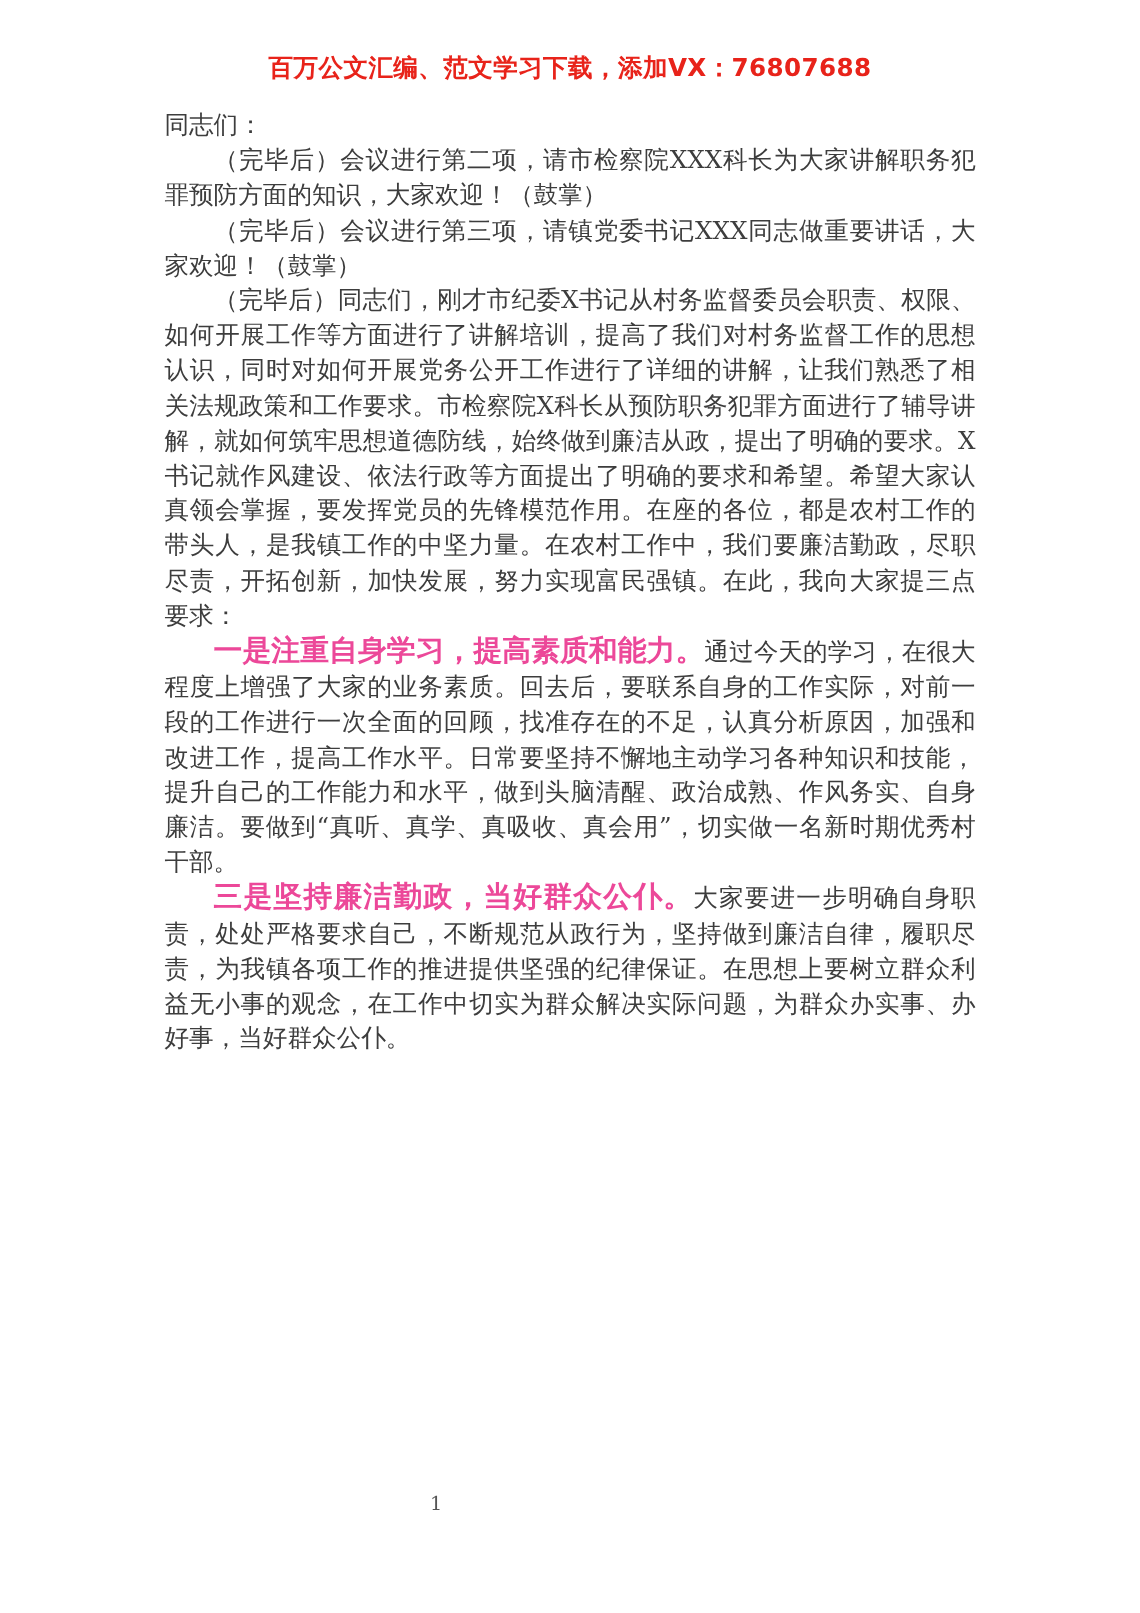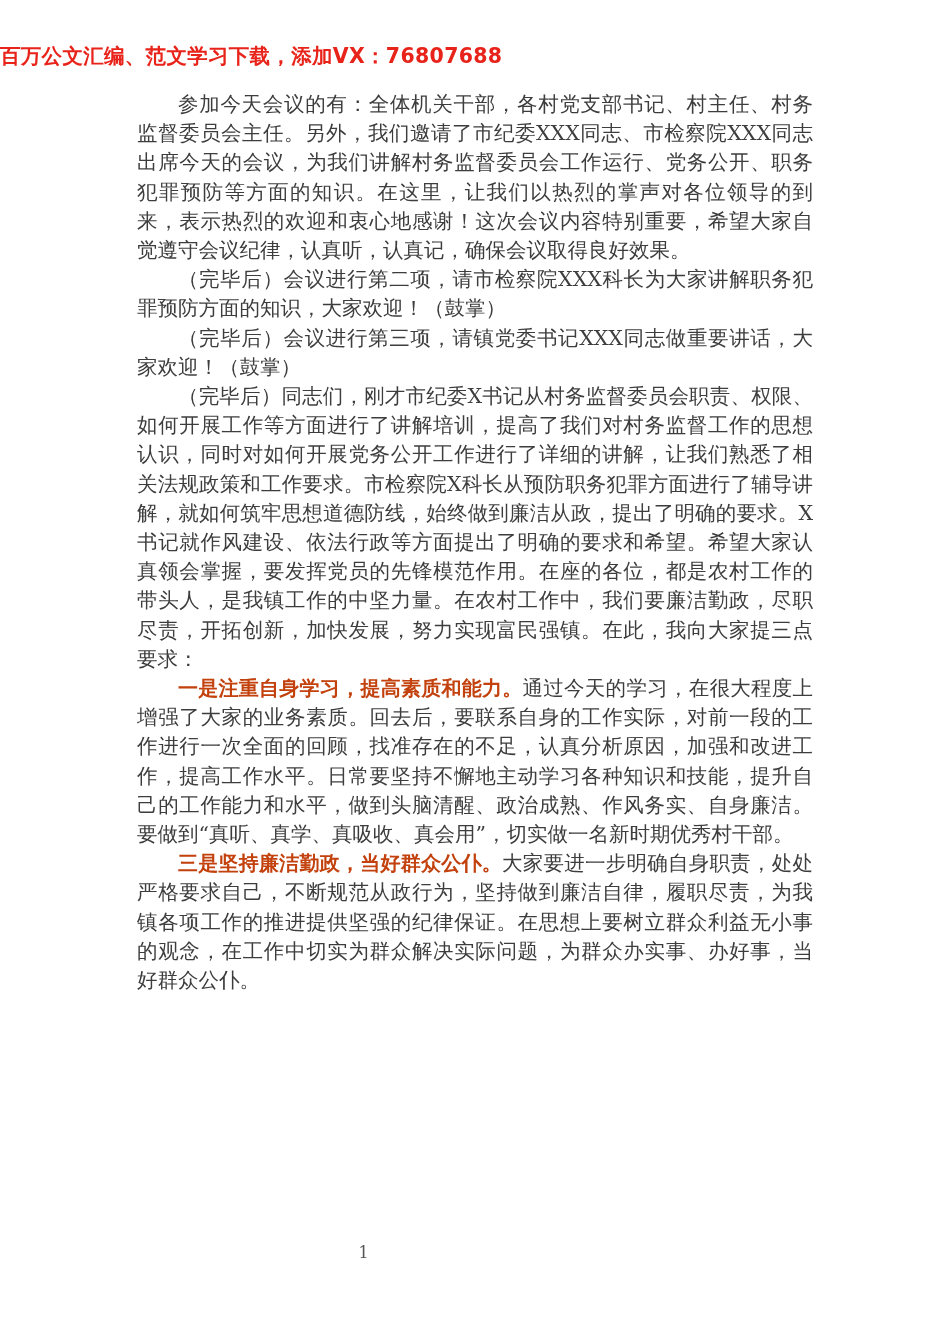--- a/index.html
+++ b/index.html
@@ -16,21 +16,21 @@
     height: 1344px;
     background: #ffffff;
     overflow: hidden;
     box-sizing: border-box;
   }
   .watermark-header {
     position: absolute;
     top: 42px;
     left: 0;
     width: 950px;
-    text-align: left;
+    text-align: center;
     color: #e8231a;
     font-family: "DejaVu Sans", "Liberation Sans", sans-serif;
     font-size: 20.5px;
     font-weight: 600;
     letter-spacing: 0.3px;
     white-space: nowrap;
   }
   .body-area {
     position: absolute;
     left: 137px;
@@ -47,23 +47,23 @@
     text-indent: 0;
     font-family: "DejaVu Serif", "Liberation Serif", serif;
     letter-spacing: 0px;
     word-break: break-all;
   }
   p.indent {
     text-indent: 41px;
   }
   p.para b {
     font-weight: bold;
-    color: #c2410c;
+    color: #ec4899;
     font-family: "DejaVu Sans", "Liberation Sans", sans-serif;
-    font-size: 20px;
+    font-size: 24px;
   }
   .page-number {
     position: absolute;
     left: 0;
     top: 1243px;
     width: 727px;
     text-align: center;
     font-size: 16px;
     color: #555555;
     font-family: "DejaVu Serif", "Liberation Serif", serif;
@@ -71,22 +71,22 @@
 </style>
 </head>
 <body>
 
 <div class="page">
 
   <div class="watermark-header">百万公文汇编、范文学习下载，添加VX：76807688</div>
 
   <div class="body-area">
 
+    <p class="para">同志们：</p>
 
-    <p class="para indent">参加今天会议的有：全体机关干部，各村党支部书记、村主任、村务监督委员会主任。另外，我们邀请了市纪委XXX同志、市检察院XXX同志出席今天的会议，为我们讲解村务监督委员会工作运行、党务公开、职务犯罪预防等方面的知识。在这里，让我们以热烈的掌声对各位领导的到来，表示热烈的欢迎和衷心地感谢！这次会议内容特别重要，希望大家自觉遵守会议纪律，认真听，认真记，确保会议取得良好效果。</p>
     <p class="para indent">（完毕后）会议进行第二项，请市检察院XXX科长为大家讲解职务犯罪预防方面的知识，大家欢迎！（鼓掌）</p>
     <p class="para indent">（完毕后）会议进行第三项，请镇党委书记XXX同志做重要讲话，大家欢迎！（鼓掌）</p>
     <p class="para indent">（完毕后）同志们，刚才市纪委X书记从村务监督委员会职责、权限、如何开展工作等方面进行了讲解培训，提高了我们对村务监督工作的思想认识，同时对如何开展党务公开工作进行了详细的讲解，让我们熟悉了相关法规政策和工作要求。市检察院X科长从预防职务犯罪方面进行了辅导讲解，就如何筑牢思想道德防线，始终做到廉洁从政，提出了明确的要求。X书记就作风建设、依法行政等方面提出了明确的要求和希望。希望大家认真领会掌握，要发挥党员的先锋模范作用。在座的各位，都是农村工作的带头人，是我镇工作的中坚力量。在农村工作中，我们要廉洁勤政，尽职尽责，开拓创新，加快发展，努力实现富民强镇。在此，我向大家提三点要求：</p>
 
     <p class="para indent"><b>一是注重自身学习，提高素质和能力。</b><span>通过今天的学习，在很大程度上增强了大家的业务素质。回去后，要联系自身的工作实际，对前一段的工作进行一次全面的回顾，找准存在的不足，认真分析原因，加强和改进工作，提高工作水平。日常要坚持不懈地主动学习各种知识和技能，提升自己的工作能力和水平，做到头脑清醒、政治成熟、作风务实、自身廉洁。要做到“真听、真学、真吸收、真会用”，切实做一名新时期优秀村干部。</span></p>
 
 
     <p class="para indent"><b>三是坚持廉洁勤政，当好群众公仆。</b><span>大家要进一步明确自身职责，处处严格要求自己，不断规范从政行为，坚持做到廉洁自律，履职尽责，为我镇各项工作的推进提供坚强的纪律保证。在思想上要树立群众利益无小事的观念，在工作中切实为群众解决实际问题，为群众办实事、办好事，当好群众公仆。</span></p>
 
   </div>

